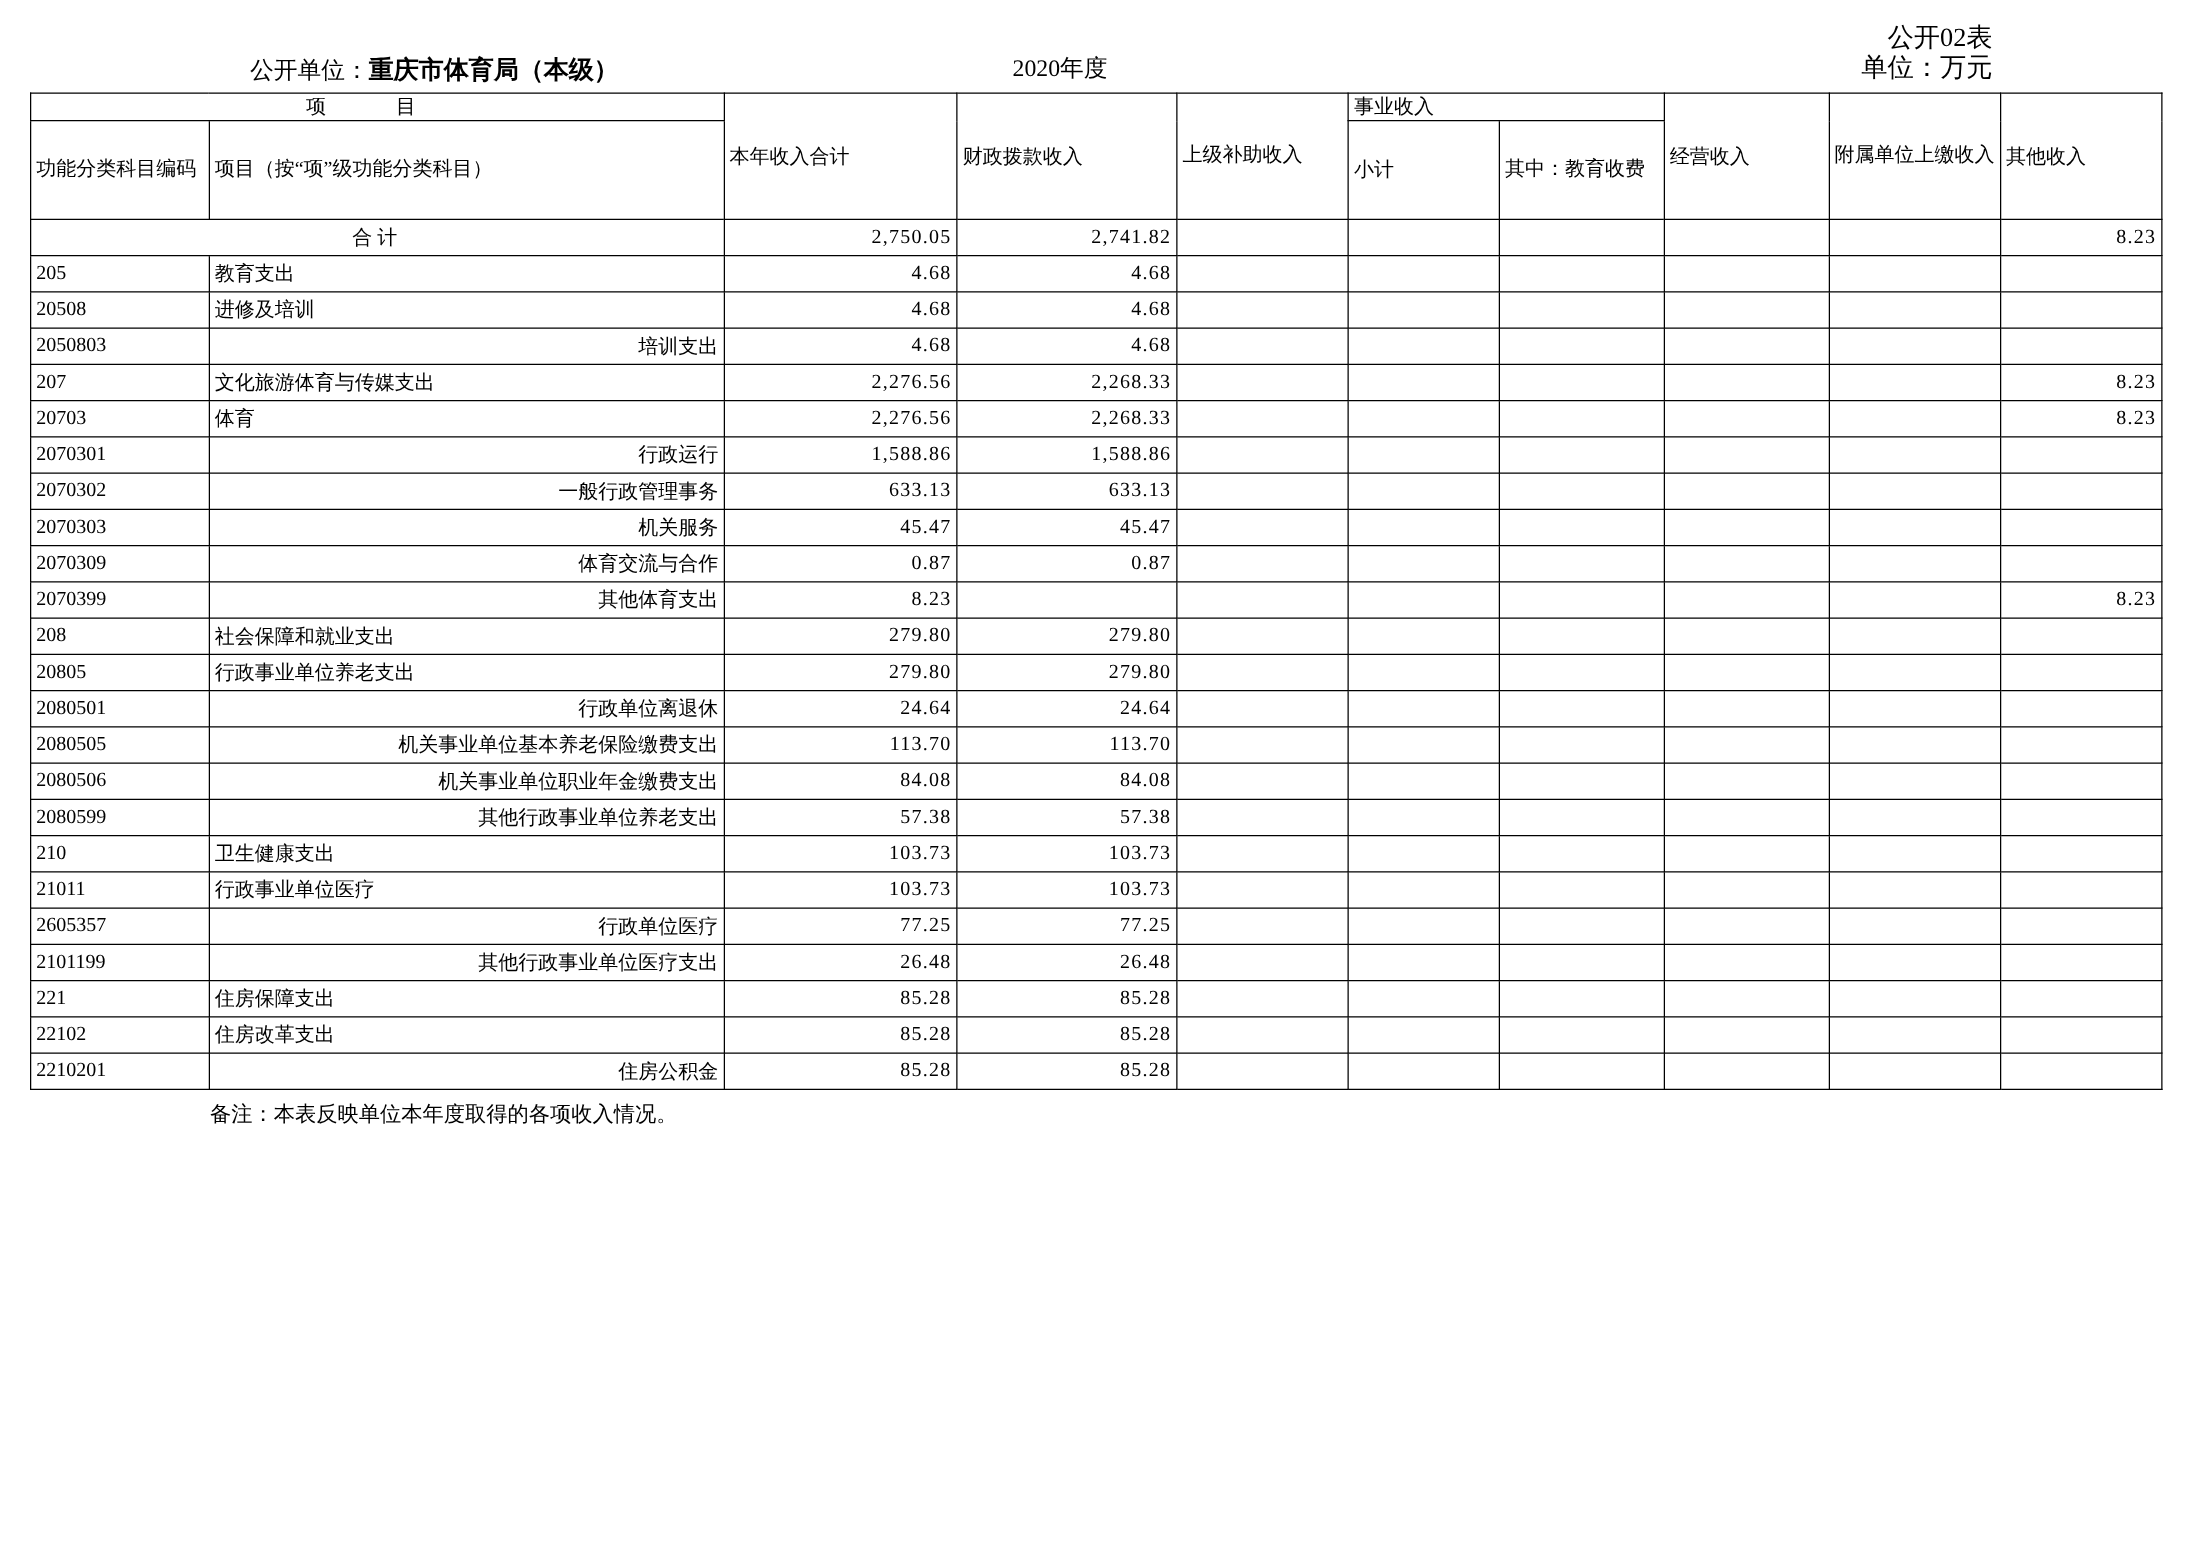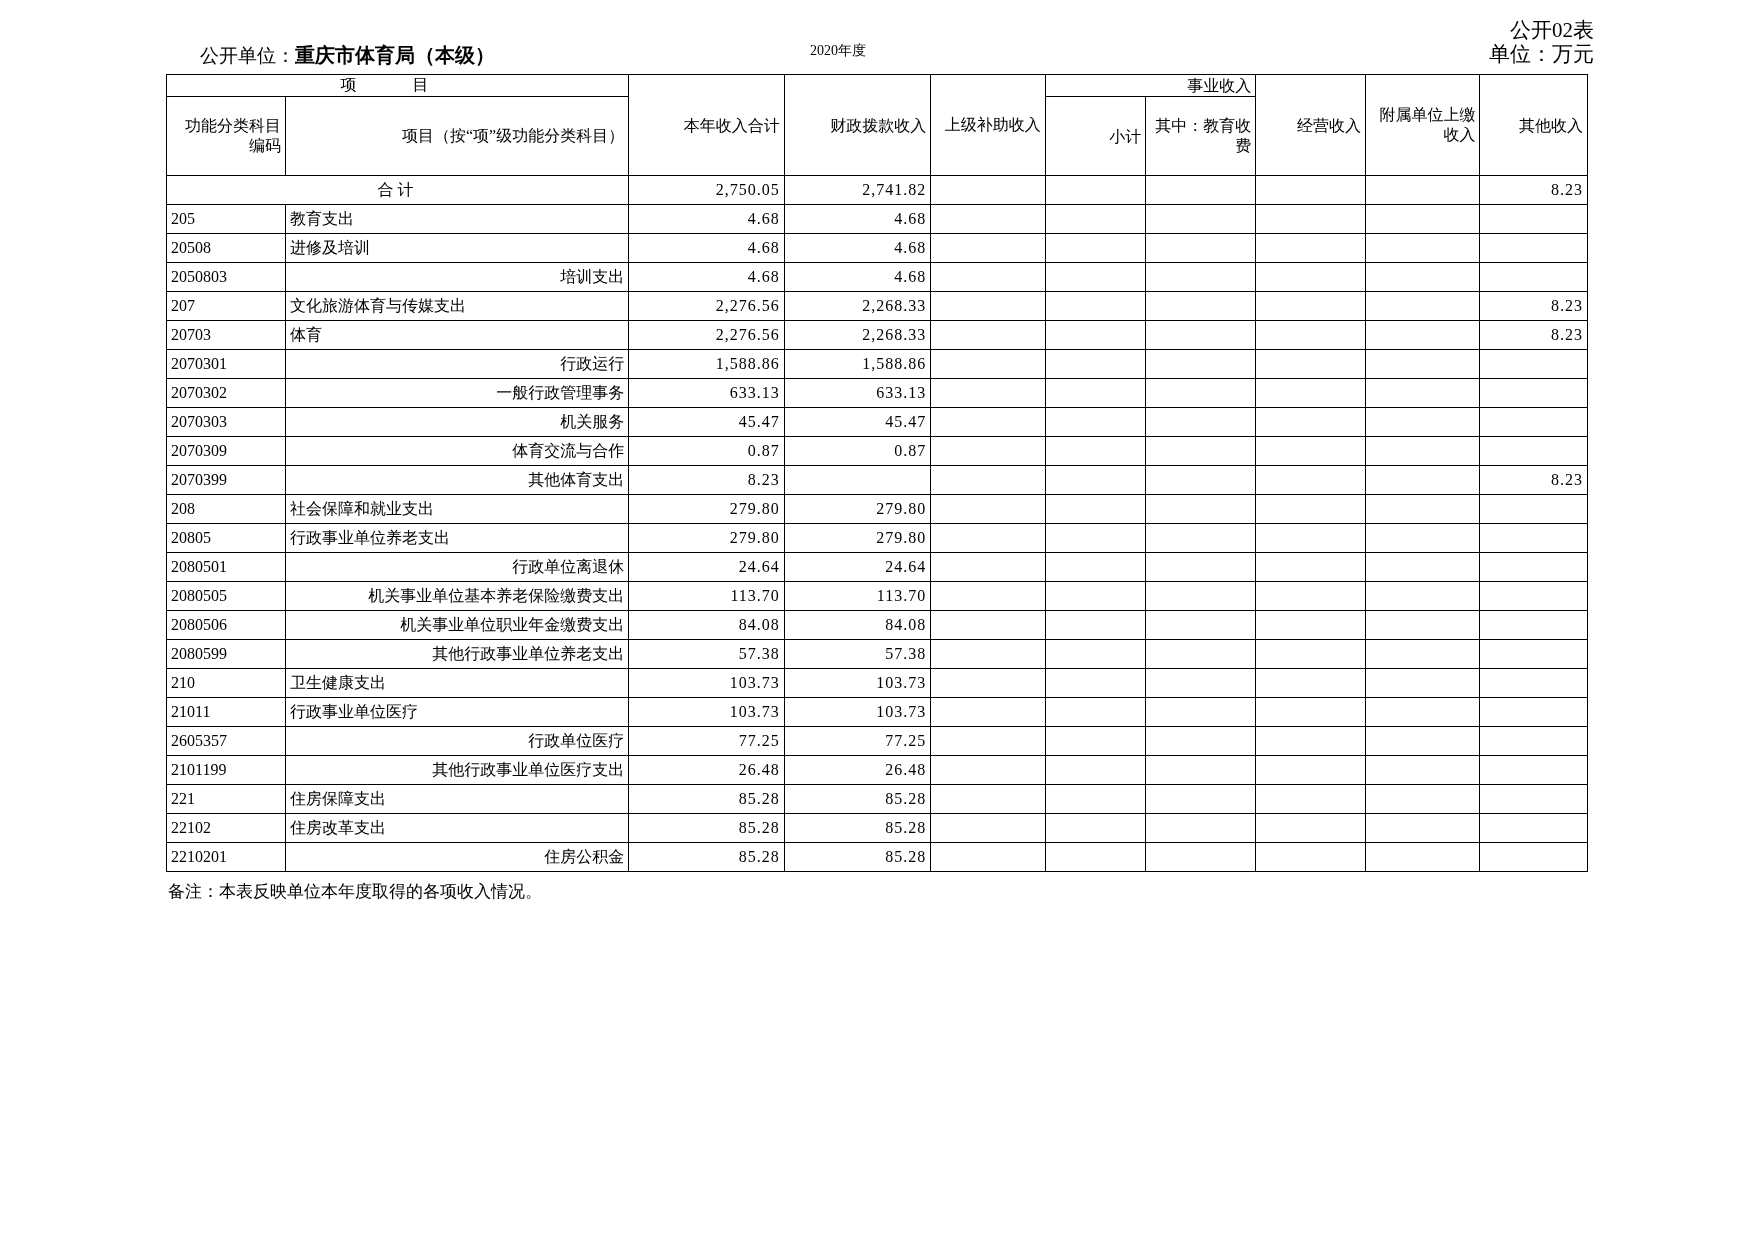--- a/index.html
+++ b/index.html
@@ -43,47 +43,47 @@
     margin-left: 32px;
   }
   .meta-unit-name {
     font-weight: bold;
     font-size: 20px;
   }
   .meta-center {
     position: absolute;
     left: 810px;
     top: 20px;
-    font-size: 14px;
+    font-size: 19px;
     font-family: Liberation Serif, serif;
   }
   .meta-right {
     position: absolute;
     right: 160px;
     top: -4px;
     text-align: right;
     font-size: 21px;
     line-height: 24px;
   }
   table.sheet {
     border-collapse: collapse;
     margin: 6px auto 0 auto;
-    width: 1422px;
+    width: 1706px;
     table-layout: fixed;
   }
   table.sheet td, table.sheet th {
     border: 1px solid #000000;
     font-size: 16px;
     font-weight: normal;
     padding: 0 4px;
     vertical-align: middle;
     font-family: "Liberation Serif", serif;
   }
   .hdr {
-    text-align: right;
+    text-align: left;
     font-weight: bold;
     font-size: 17px;
     line-height: 21px;
   }
   .hdr-small {
     font-size: 16px;
     line-height: 20px;
   }
   .xm-head {
     text-align: center;

